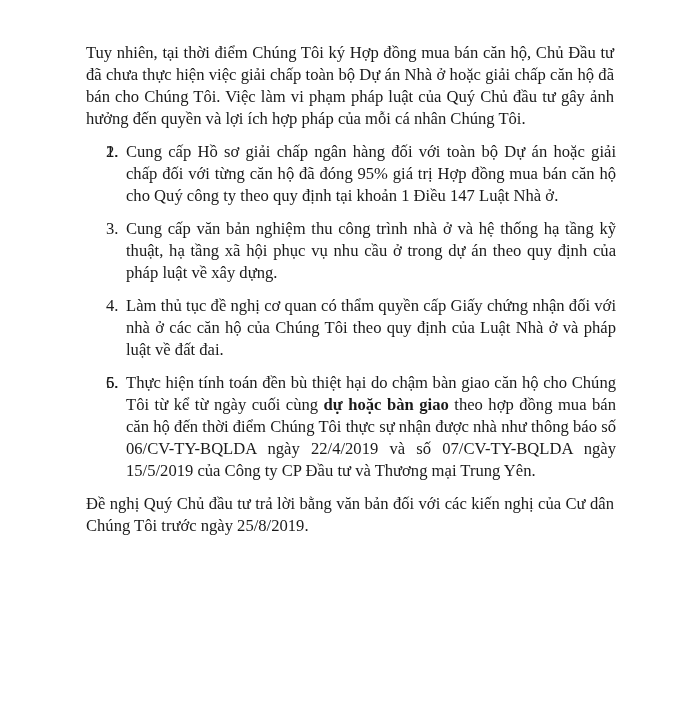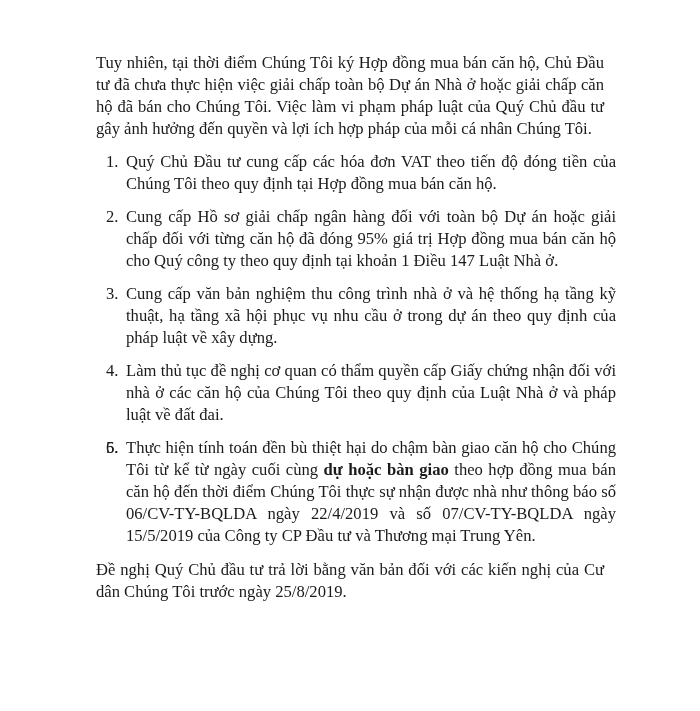--- a/index.html
+++ b/index.html
@@ -2,38 +2,37 @@
 <html><head>
   <meta charset="utf-8">
   <style>
     html, body { margin: 0; padding: 0; background: #ffffff; }
     body {
       width: 700px; height: 711px; overflow: hidden; position: relative;
       font-family: "Liberation Serif", "DejaVu Serif", serif;
       color: #1a1a1a; font-size: 16.6px; line-height: 22px;
     }
     .page { position: absolute; left: 84px; top: 40px; width: 532px; }
-    p { margin: 12px; text-align: justify; }
+    p { margin: 2px; text-align: justify; }
     .para { margin-bottom: 11px; }
     ol { margin: 0 0 10px 0; padding: 0; list-style: none; }
     ol li { position: relative; padding-left: 42px; margin-bottom: 11px; text-align: justify; }
     ol li .num { position: absolute; left: 22px; top: 0; }
     b { font-weight: bold; }
     .closing { margin-bottom: 11px; }
   </style>
 </head>
 <body>
 
 <div class="page">
   <p class="para">Tuy nhiên, tại thời điểm Chúng Tôi ký Hợp đồng mua bán căn hộ, Chủ Đầu tư đã chưa thực hiện việc giải chấp toàn bộ Dự án Nhà ở hoặc giải chấp căn hộ đã bán cho Chúng Tôi. Việc làm vi phạm pháp luật của Quý Chủ đầu tư gây ảnh hưởng đến quyền và lợi ích hợp pháp của mỗi cá nhân Chúng Tôi.</p>
 
   <ol>
     <li>
       <span class="num">1.</span>
-      <span>Quý Chủ Đầu tư cung cấp các hóa đơn VAT theo tiến độ đóng tiền của Chúng Tôi theo quy định tại Hợp đồng mua bán căn hộ.</span>
     </li>
     <li>
       <span class="num">2.</span>
       <span>Cung cấp Hồ sơ giải chấp ngân hàng đối với toàn bộ Dự án hoặc giải chấp đối với từng căn hộ đã đóng 95% giá trị Hợp đồng mua bán căn hộ cho Quý công ty theo quy định tại khoản 1 Điều 147 Luật Nhà ở.</span>
     </li>
     <li>
       <span class="num">3.</span>
       <span>Cung cấp văn bản nghiệm thu công trình nhà ở và hệ thống hạ tầng kỹ thuật, hạ tầng xã hội phục vụ nhu cầu ở trong dự án theo quy định của pháp luật về xây dựng.</span>
     </li>
     <li>

